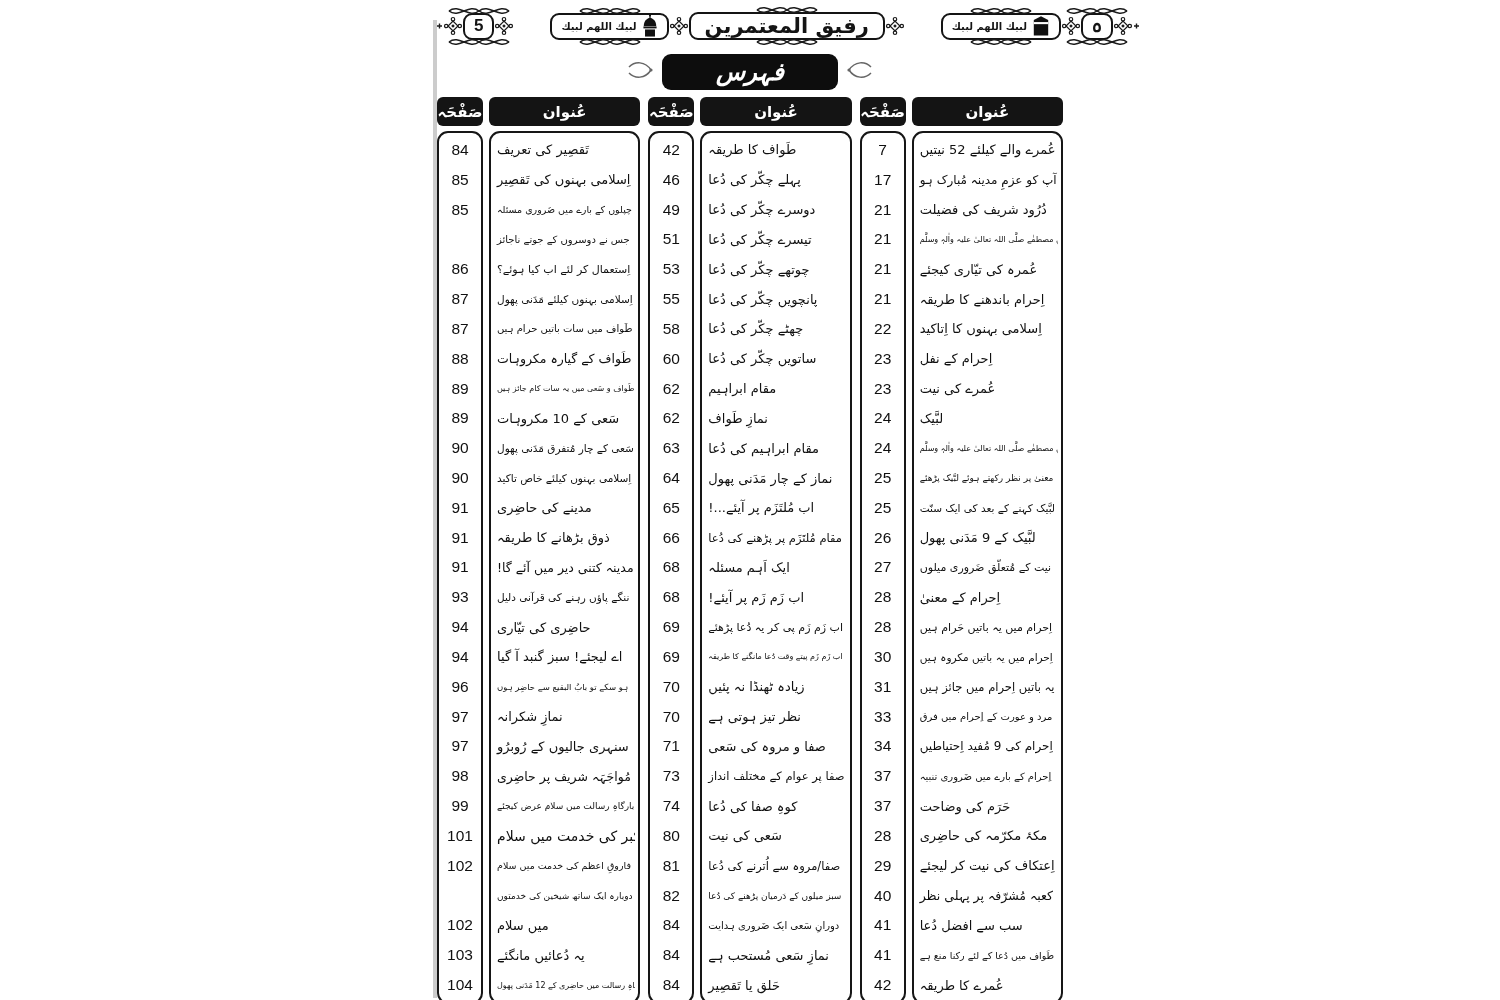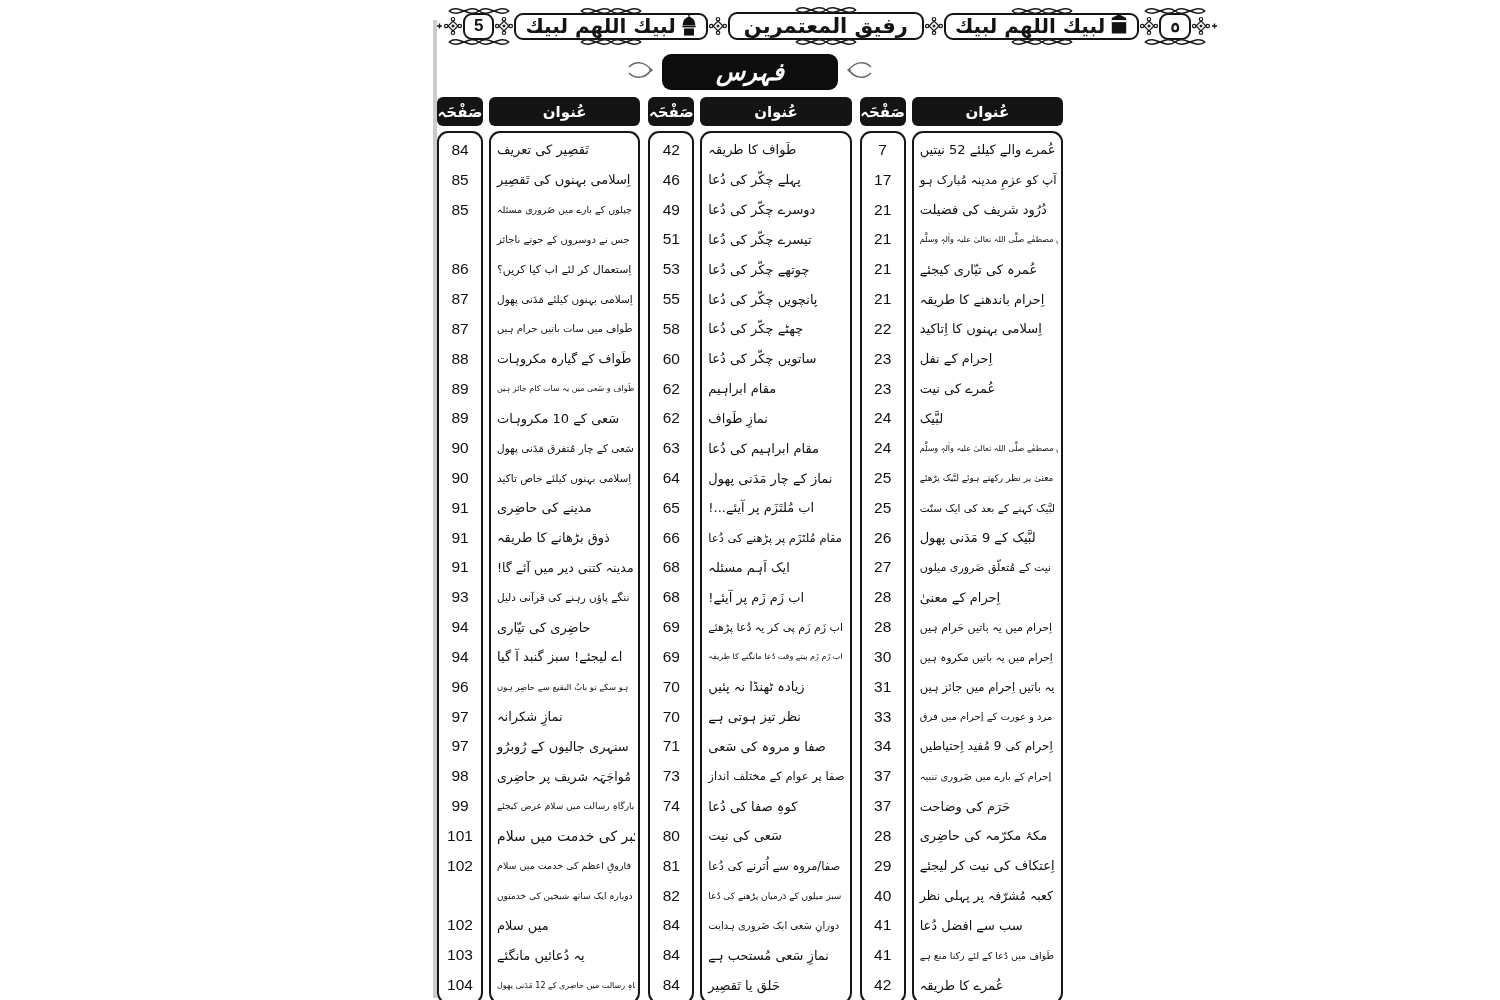--- a/index.html
+++ b/index.html
@@ -13,21 +13,21 @@
   
   .topbar{display:flex;align-items:center;justify-content:space-between;height:40px;}
   .tb-box{
     position:relative;border:2.2px solid #141414;border-radius:9px;background:#fff;
     display:flex;align-items:center;justify-content:center;gap:5px;height:27px;padding:0 9px;
     box-sizing:border-box;white-space:nowrap;
   }
   .tb-box .braid{position:absolute;left:50%;transform:translateX(-50%);pointer-events:none;}
   .braid.top{top:-9px;} .braid.bot{bottom:-9px;}
   .tb-num{width:66px;font-weight:bold;font-size:17px;font-family:"Liberation Sans",sans-serif;}
-  .tb-badge{font-size:20px;font-weight:bold;direction:rtl;}
+  .tb-badge{font-size:10px;font-weight:bold;direction:rtl;margin-left:36px;}
   .tb-title{font-size:21px;font-weight:bold;height:28px;padding:0 14px;direction:rtl;}
   .tb-orn{flex:0 0 auto;display:flex;align-items:center;}
 
   
   .banner-row{margin-top:8px;display:flex;align-items:center;justify-content:center;gap:9px;height:36px;}
   .banner{
     background:#0d0d0d;color:#fff;border-radius:9px;min-width:176px;height:36px;
     display:flex;align-items:center;justify-content:center;
     font-size:24px;font-weight:bold;font-style:italic;direction:rtl;padding:0 16px;box-sizing:border-box;
   }
@@ -239,21 +239,21 @@
           <div class="row-title">
             <span>اِسلامی بہنوں کی تَقصِیر</span>
           </div>
           <div class="row-title">
             <span style="font-size: 9.5px;">چپلوں کے بارے میں ضَروری مسئلہ</span>
           </div>
           <div class="row-title">
             <span style="font-size: 10px;">جس نے دوسروں کے جوتے ناجائز</span>
           </div>
           <div class="row-title">
-            <span style="font-size: 11px;">اِستعمال کر لئے اب کیا کریں؟</span>
+            <span style="font-size: 11px;">اِستعمال کر لئے اب کیا ہوئے؟</span>
           </div>
           <div class="row-title">
             <span style="font-size: 10.5px;">اِسلامی بہنوں کیلئے مَدَنی پھول</span>
           </div>
           <div class="row-title">
             <span style="font-size: 10px;">طَواف میں سات باتیں حرام ہیں</span>
           </div>
           <div class="row-title">
             <span style="font-size: 12.5px;">طَواف کے گیارہ مکروہات</span>
           </div>

